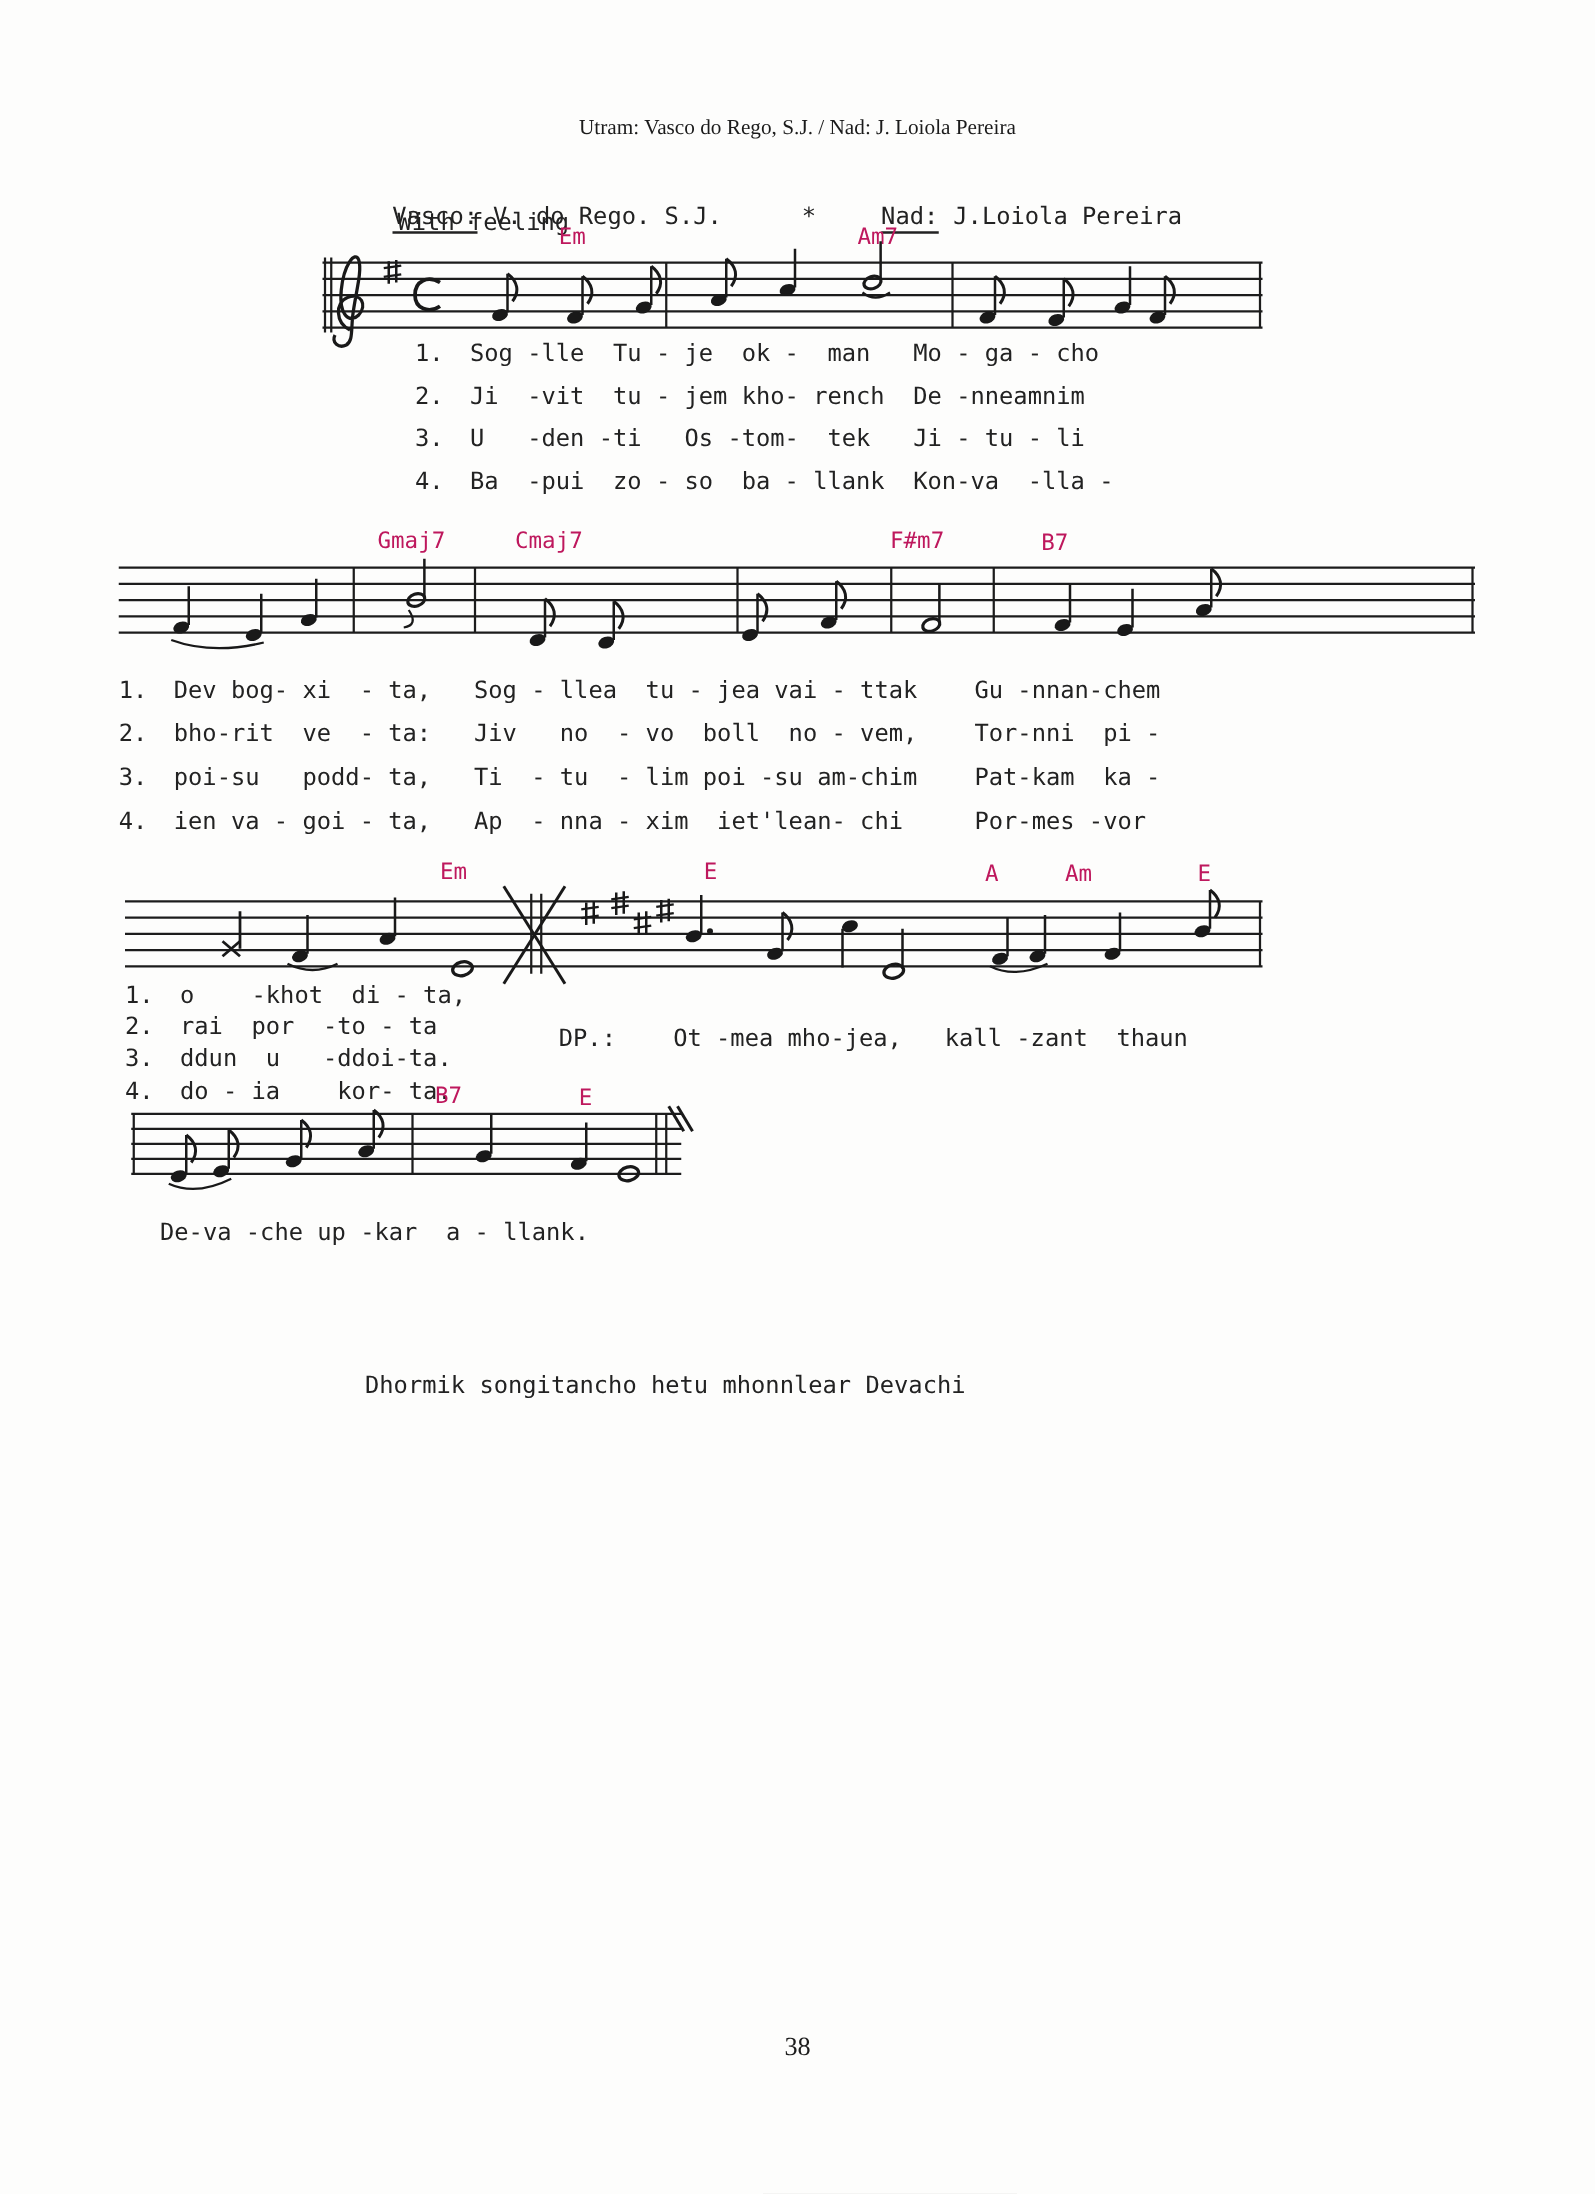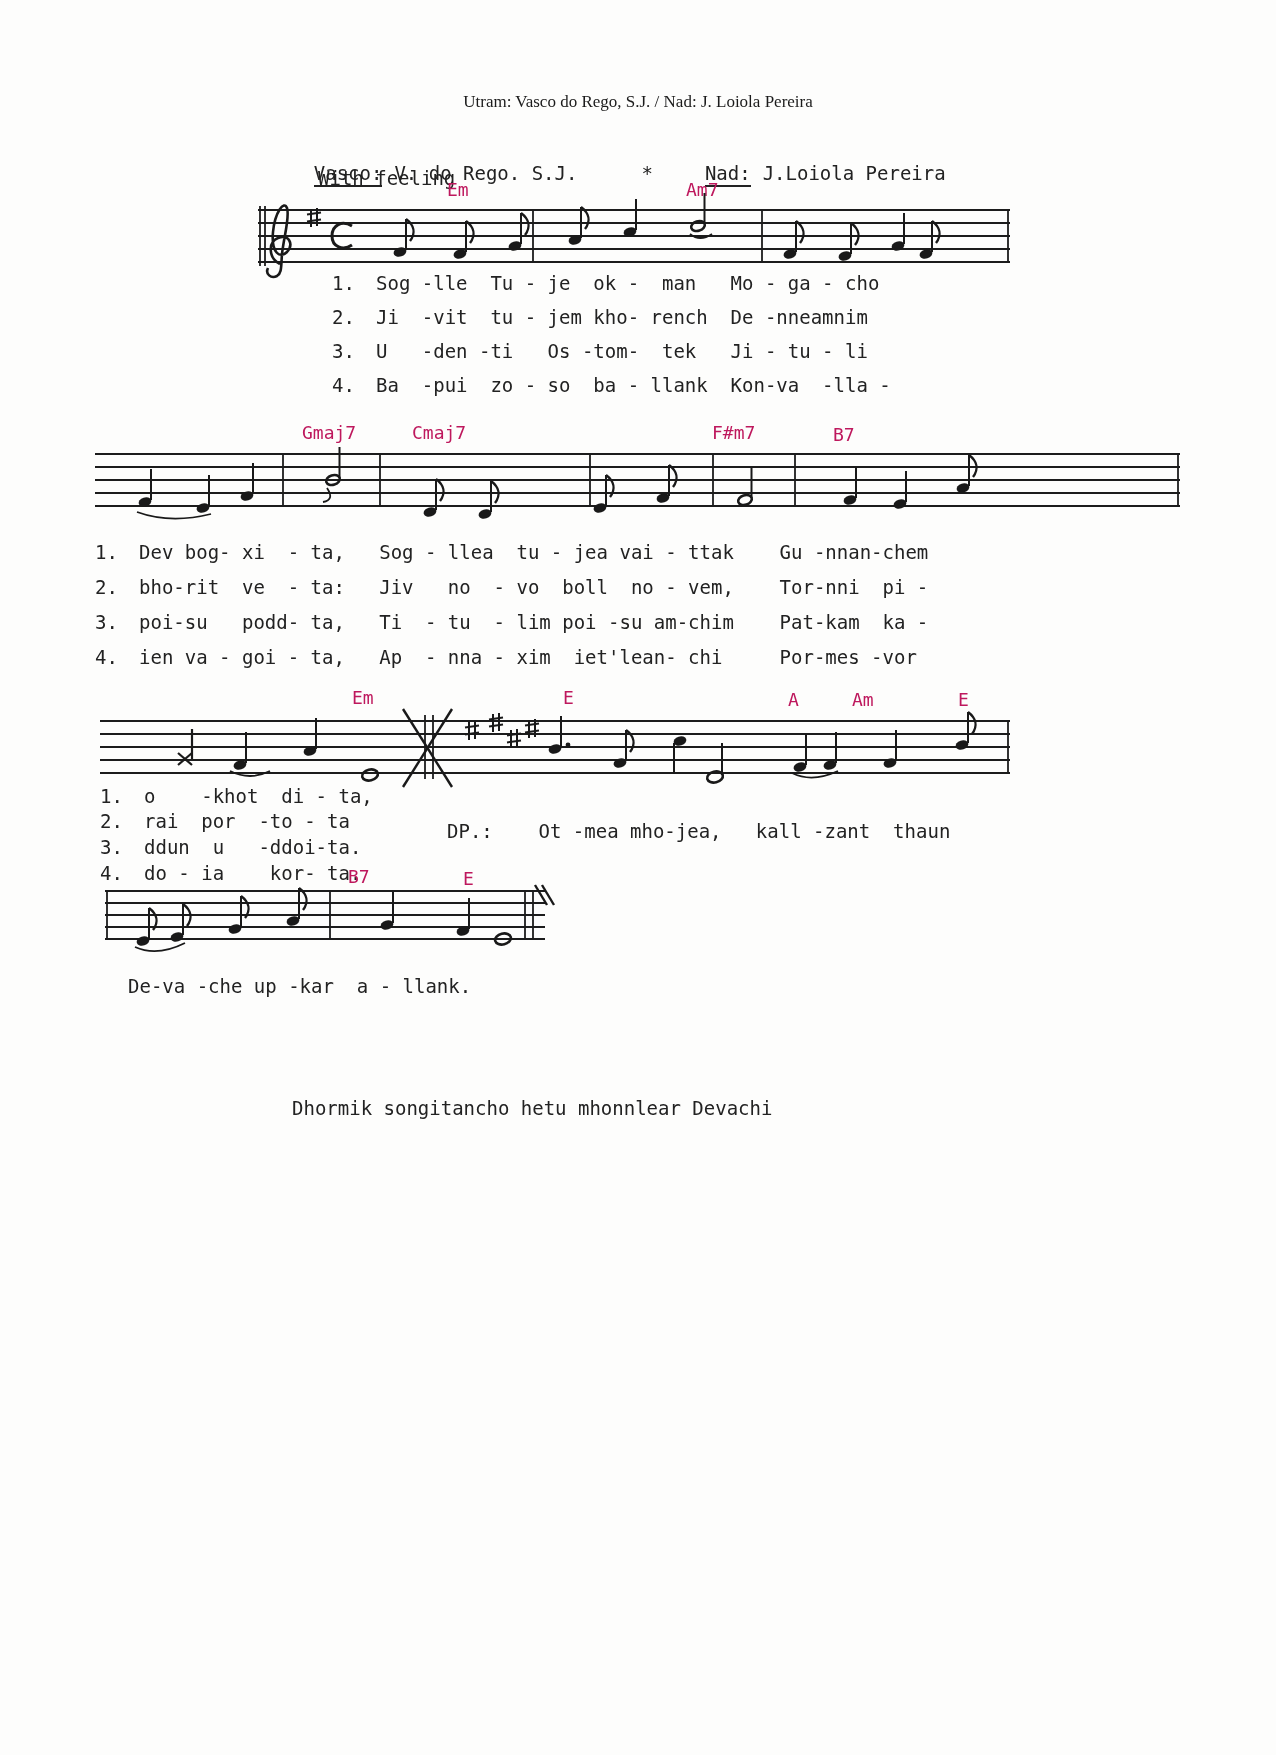--- a/index.html
+++ b/index.html
@@ -222,14 +222,15 @@
     <g stroke="#191919" stroke-width="2.4">
       <line x1="430" y1="0" x2="442" y2="20"></line>
         <line x1="437" y1="0" x2="449" y2="20"></line>
     </g>
   </svg>
 
   <div class="abs tw pre" style="left:128px;top:975px;">De-va -che up -kar  a - llank.</div>
 
   <div class="abs tw pre" style="left:292px;top:1097px;">Dhormik songitancho hetu mhonnlear Devachi</div>
 
+  <div class="abs center serif" style="top:1625px;font-size:21px;">38</div>
 
 </div>
 
 </body></html>

